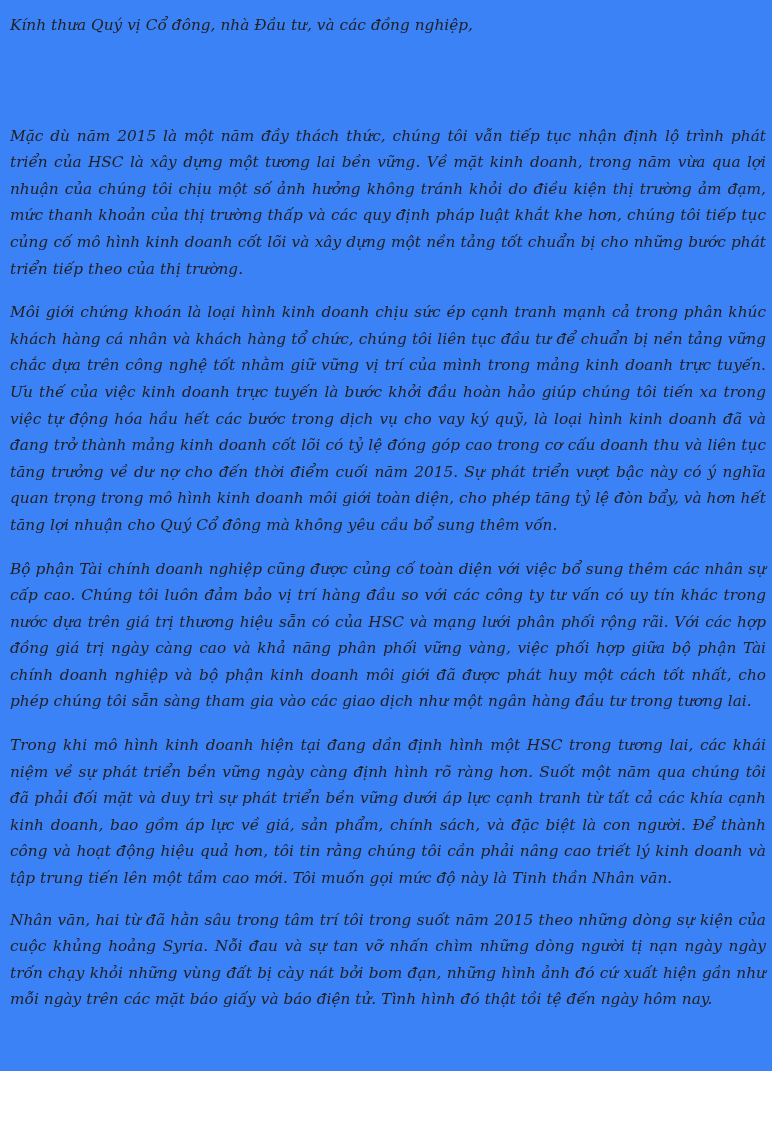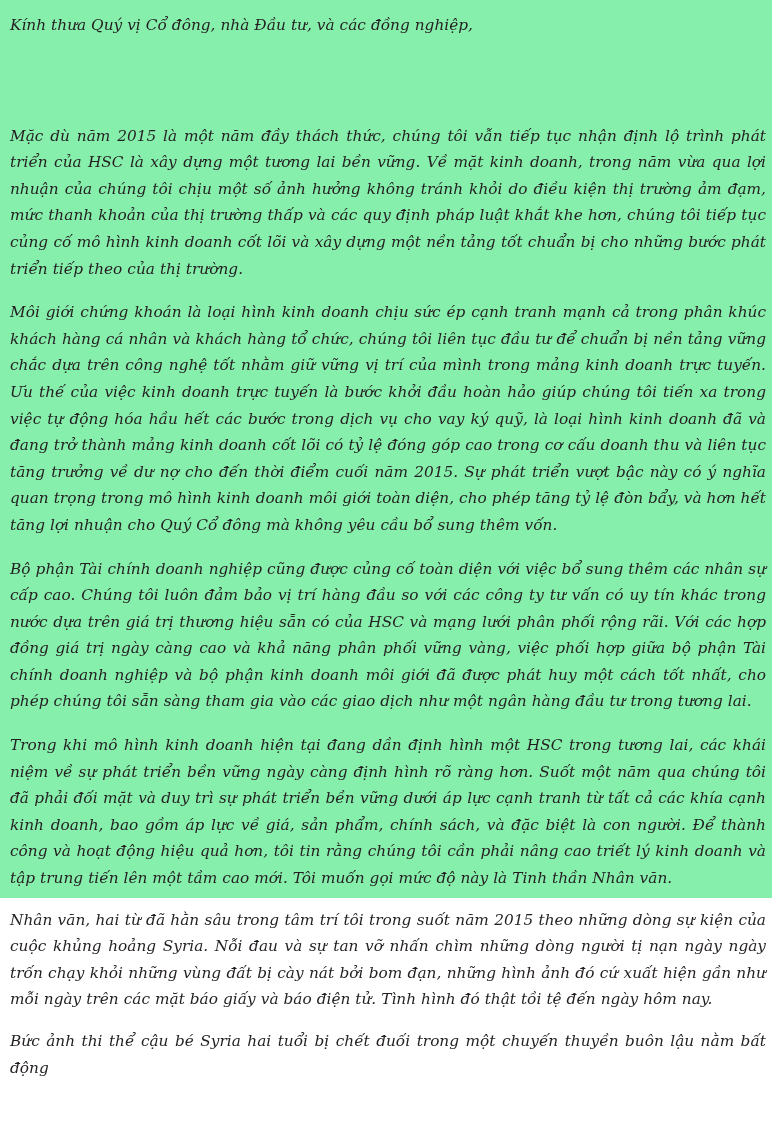--- a/index.html
+++ b/index.html
@@ -9,24 +9,24 @@
   }
   body {
     width: 772px;
     height: 1137px;
     overflow: hidden;
     font-family: "DejaVu Serif", "Liberation Serif", serif;
   }
   .page {
     position: relative;
     width: 772px;
-    height: 898px;
+    height: 1071px;
     box-sizing: border-box;
     padding: 10px 6px 0 10px;
-    background: #86efac;
+    background: #3b82f6;
   }
   .para {
     font-style: italic;
     font-size: 15.3px;
     line-height: 26.6px;
     color: #231f20;
     text-align: justify;
     text-justify: inter-word;
     margin: 0;
     letter-spacing: 0.02px;
@@ -69,15 +69,14 @@
   <div class="gap-para"></div>
 
   <p class="para"><span>Trong khi mô hình kinh doanh hiện tại đang dần định hình một HSC trong tương lai, các khái niệm về sự phát triển bền vững ngày càng định hình rõ ràng hơn. Suốt một năm qua chúng tôi đã phải đối mặt và duy trì sự phát triển bền vững dưới áp lực cạnh tranh từ tất cả các khía cạnh kinh doanh, bao gồm áp lực về giá, sản phẩm, chính sách, và đặc biệt là con người. Để thành công và hoạt động hiệu quả hơn, tôi tin rằng chúng tôi cần phải nâng cao triết lý kinh doanh và tập trung tiến lên một tầm cao mới. Tôi muốn gọi mức độ này là </span><span class="bold-inline">Tinh thần Nhân văn</span><span>.</span></p>
 
   <div class="gap-para-sm"></div>
 
   <p class="para">Nhân văn, hai từ đã hằn sâu trong tâm trí tôi trong suốt năm 2015 theo những dòng sự kiện của cuộc khủng hoảng Syria. Nỗi đau và sự tan vỡ nhấn chìm những dòng người tị nạn ngày ngày trốn chạy khỏi những vùng đất bị cày nát bởi bom đạn, những hình ảnh đó cứ xuất hiện gần như mỗi ngày trên các mặt báo giấy và báo điện tử. Tình hình đó thật tồi tệ đến ngày hôm nay.</p>
 
   <div class="gap-para-sm"></div>
 
-  <p class="para last-line">Bức ảnh thi thể cậu bé Syria hai tuổi bị chết đuối trong một chuyến thuyền buôn lậu nằm bất động</p>
 
 </div>
 
 </body></html>

